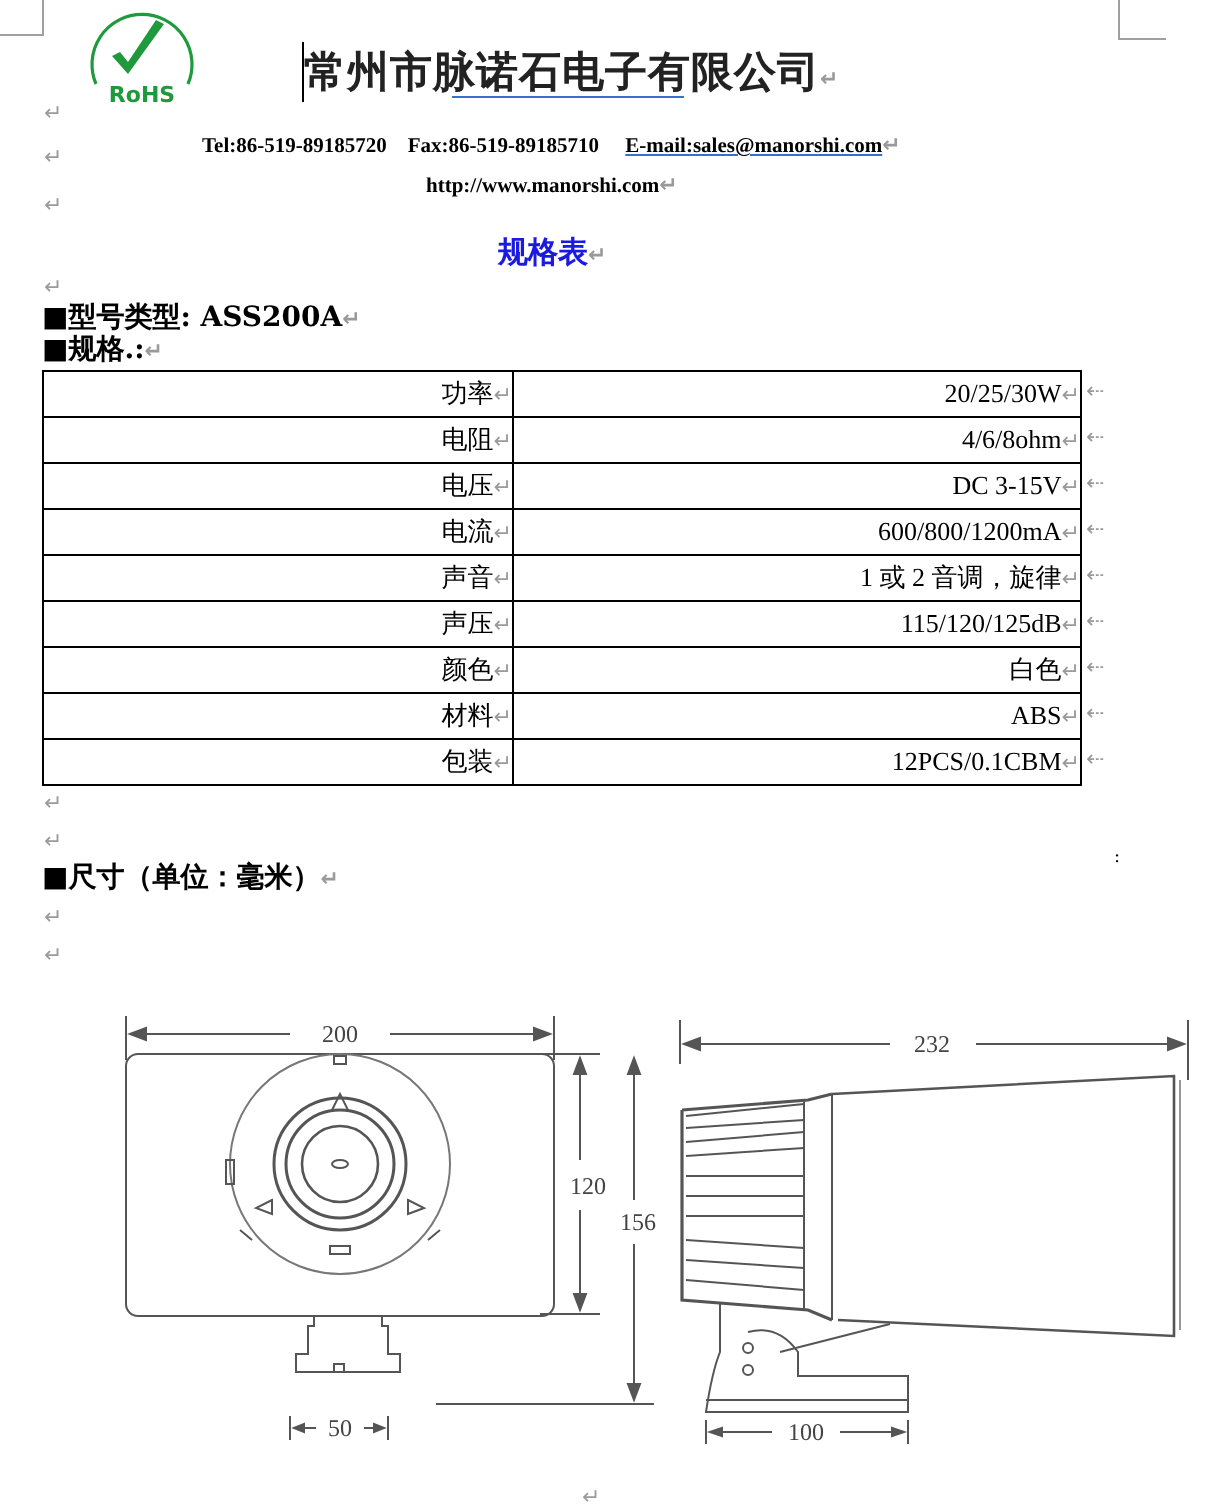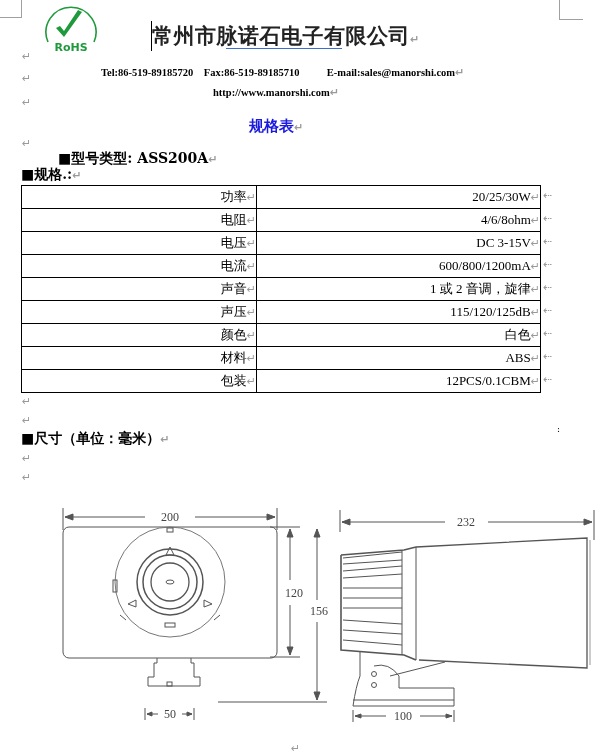--- a/index.html
+++ b/index.html
@@ -4,21 +4,21 @@
 <style>
   html, body { margin:0; padding:0; background:#fff; }
   body { width:607px; height:755px; position:relative; overflow:hidden; font-family:"DejaVu Serif", serif; color:#000; }
   .abs { position:absolute; }
   .pm { color:#9a9a9a; font-size:11px; font-family:"DejaVu Sans", sans-serif; }
   .corner-tl { left:0; top:0; width:21px; height:17px; border-right:1px solid #a0a0a0; border-bottom:1px solid #a0a0a0; }
   .corner-tr { left:559px; top:0; width:23px; height:19px; border-left:1px solid #a0a0a0; border-bottom:1px solid #a0a0a0; }
   .company { left:152px; top:22px; font-family:"DejaVu Sans", sans-serif; font-weight:bold; font-size:21px; color:#222; letter-spacing:0.5px; white-space:nowrap; }
   .cursor { left:151px; top:21px; width:1px; height:30px; background:#000; }
   .contact { left:101px; top:66px; font-family:"Liberation Serif", serif; font-weight:bold; font-size:10.5px; white-space:nowrap; }
-  .contact .email { color:#000; text-decoration-color:#3a6fd0;margin-left:14px; }
+  .contact .email { color:#000; text-decoration:underline; text-decoration-color:#3a6fd0; }
   .url { left:213px; top:86px; font-family:"Liberation Serif", serif; font-weight:bold; font-size:10.5px; white-space:nowrap; }
   .spec-title { left:249px; top:117px; font-family:"DejaVu Serif", serif; font-weight:bold; font-size:15px; color:#1a1ae0; white-space:nowrap;text-align:center; }
   .h2 { font-family:"DejaVu Serif", serif; font-weight:bold; font-size:14px; white-space:nowrap; }
   table.spec { position:absolute; left:21px; top:185px; width:520px; border-collapse:collapse; }
   table.spec td { border:1px solid #000; height:22px; padding:0; text-align:right; font-size:13px; }
   table.spec td.k { width:234px; font-family:"DejaVu Sans", sans-serif; }
   table.spec td.v { font-family:"Liberation Serif", serif; }
   .rowmark { left:543px; }
   .dims { left:21px; top:430px; font-family:"DejaVu Sans", sans-serif; font-size:14px; font-weight:bold; white-space:nowrap; }
   svg text { font-family:"Liberation Serif", serif; }
@@ -55,21 +55,21 @@
 <div class="abs url">
   <span>http://www.manorshi.com</span><span class="pm">↵</span>
 </div>
 
 <div class="abs spec-title">
   <span>规格表</span><span class="pm">↵</span>
 </div>
 
 <div class="abs pm" style="left:22px;top:137px;">↵</div>
 
-<div class="abs h2" style="left:21px;top:150px;margin-left:37px;">
+<div class="abs h2" style="left:21px;top:150px;">
   <span>■型号类型: ASS200A</span><span class="pm">↵</span>
 </div>
 <div class="abs h2" style="left:21px;top:166px;">
   <span>■规格.:</span><span class="pm">↵</span>
 </div>
 
 <table class="spec">
   <tbody>
     <tr>
         <td class="k"><span>功率</span><span class="pm">↵</span></td>

